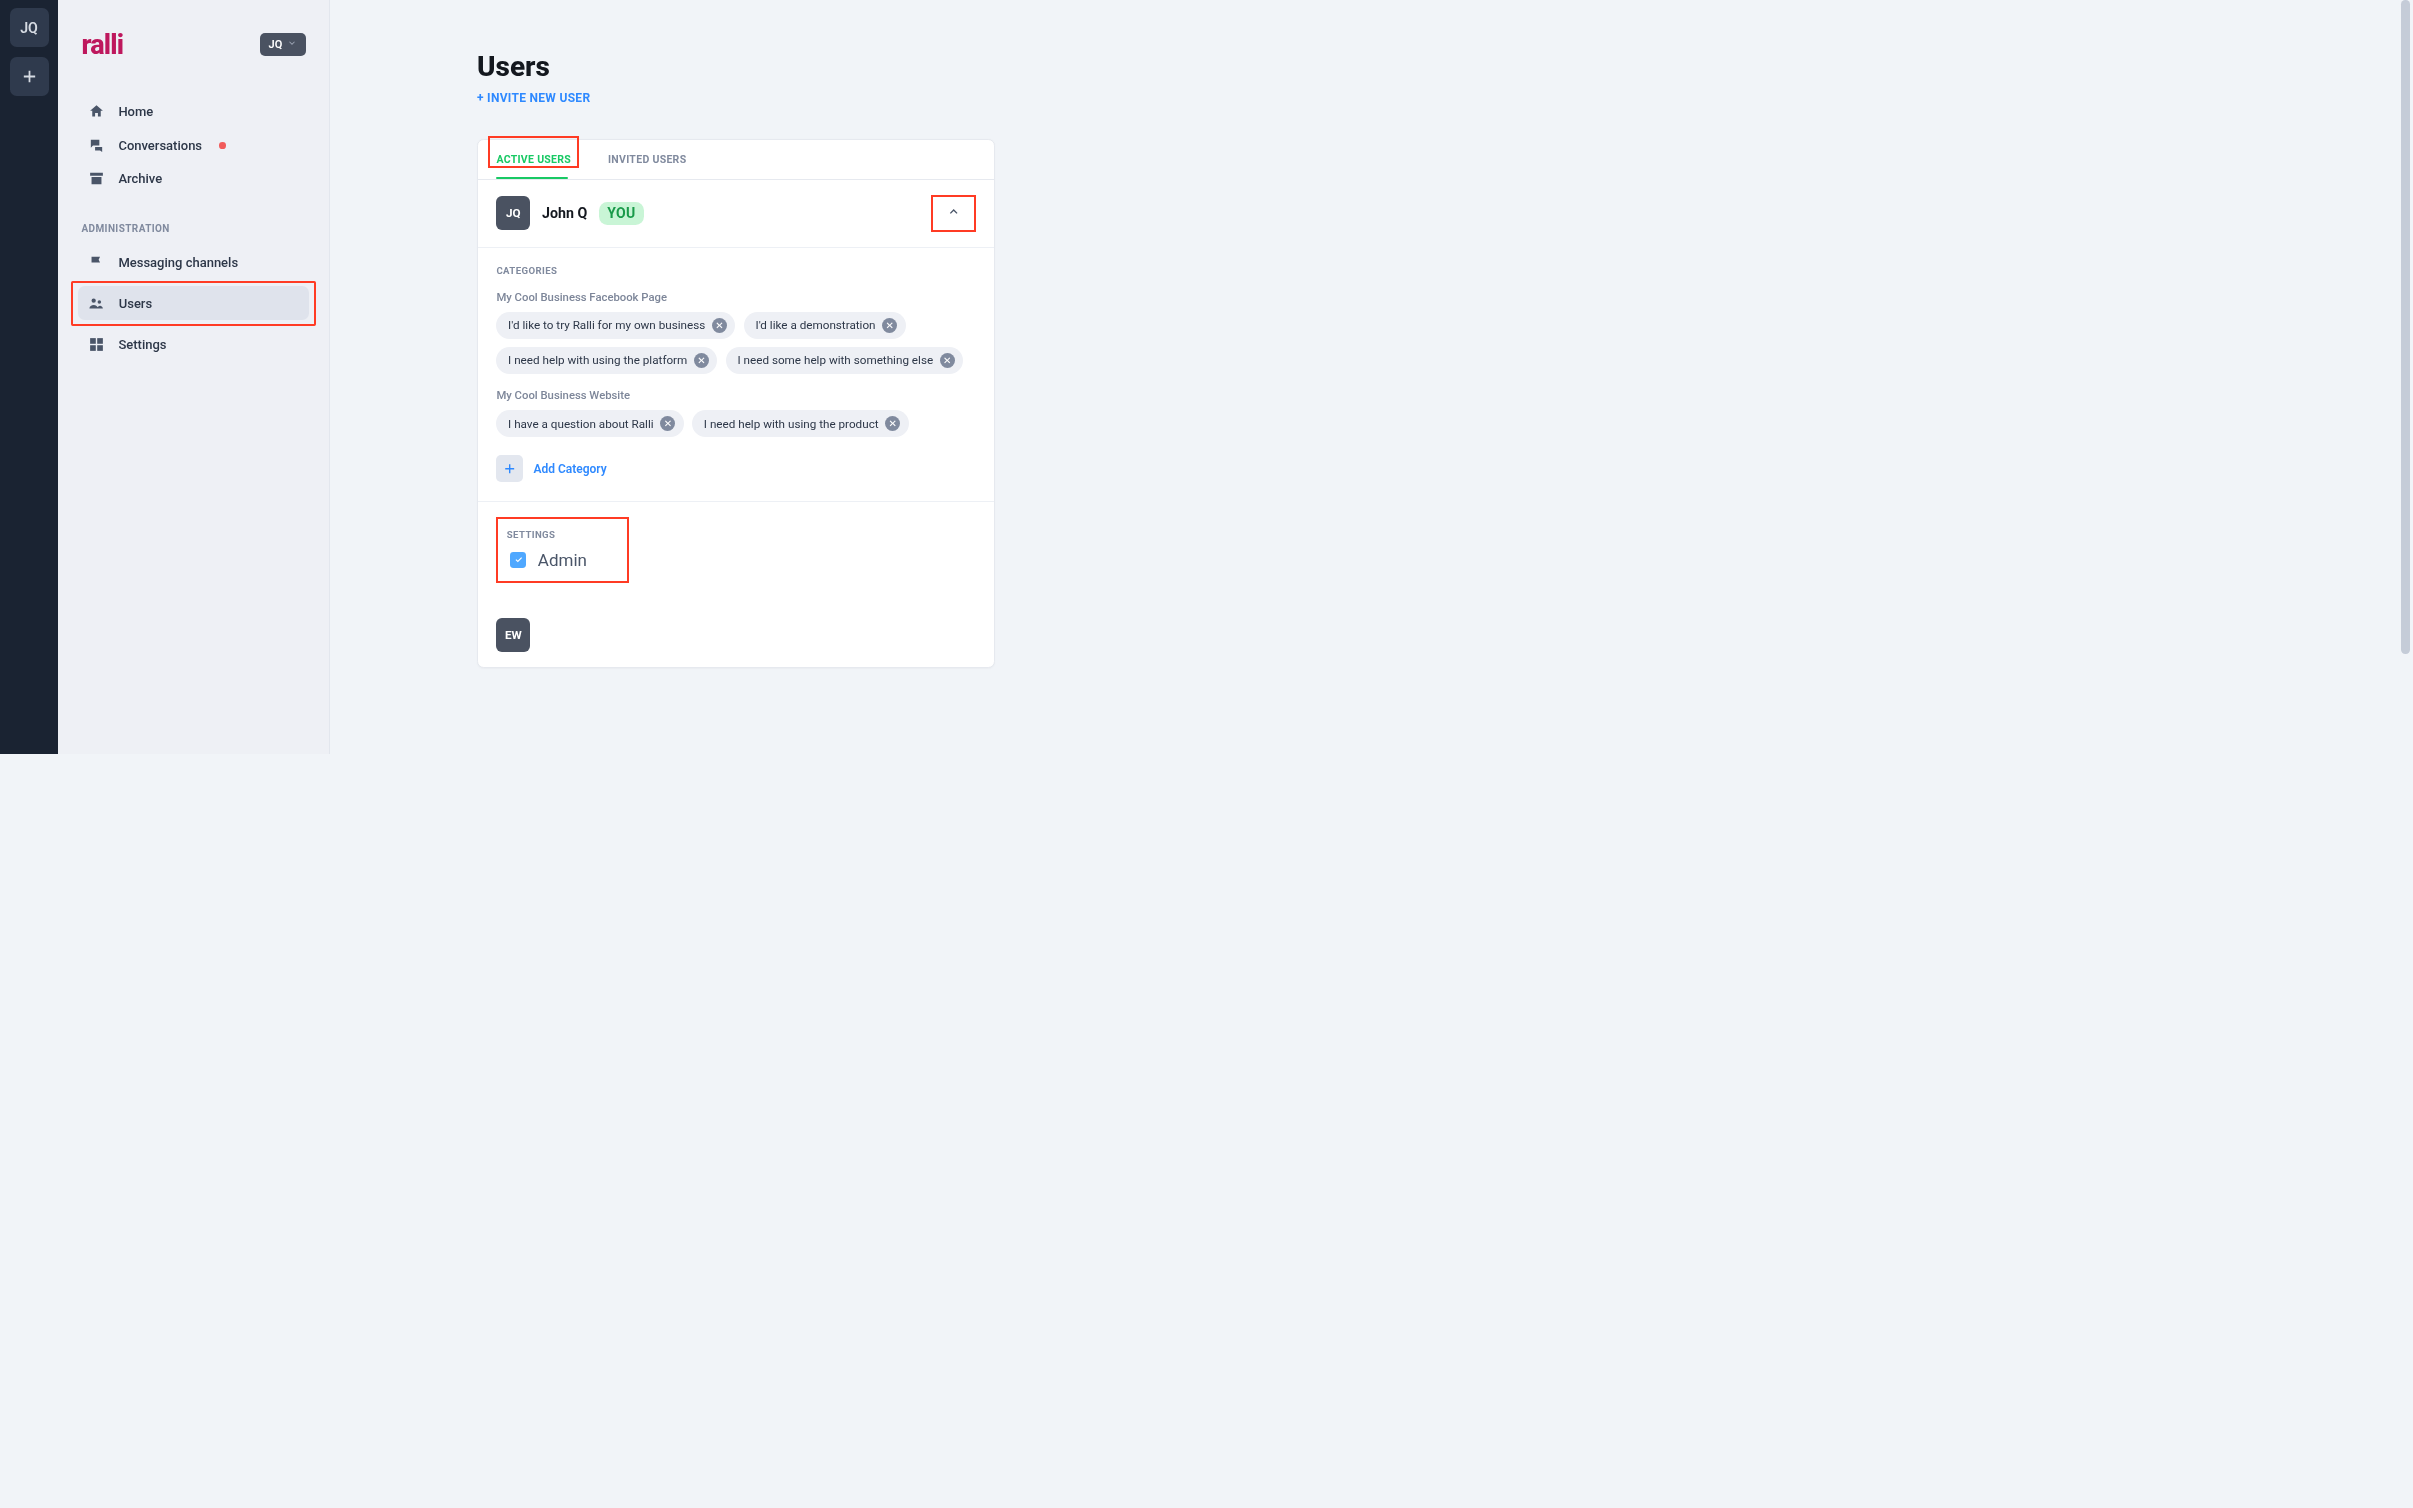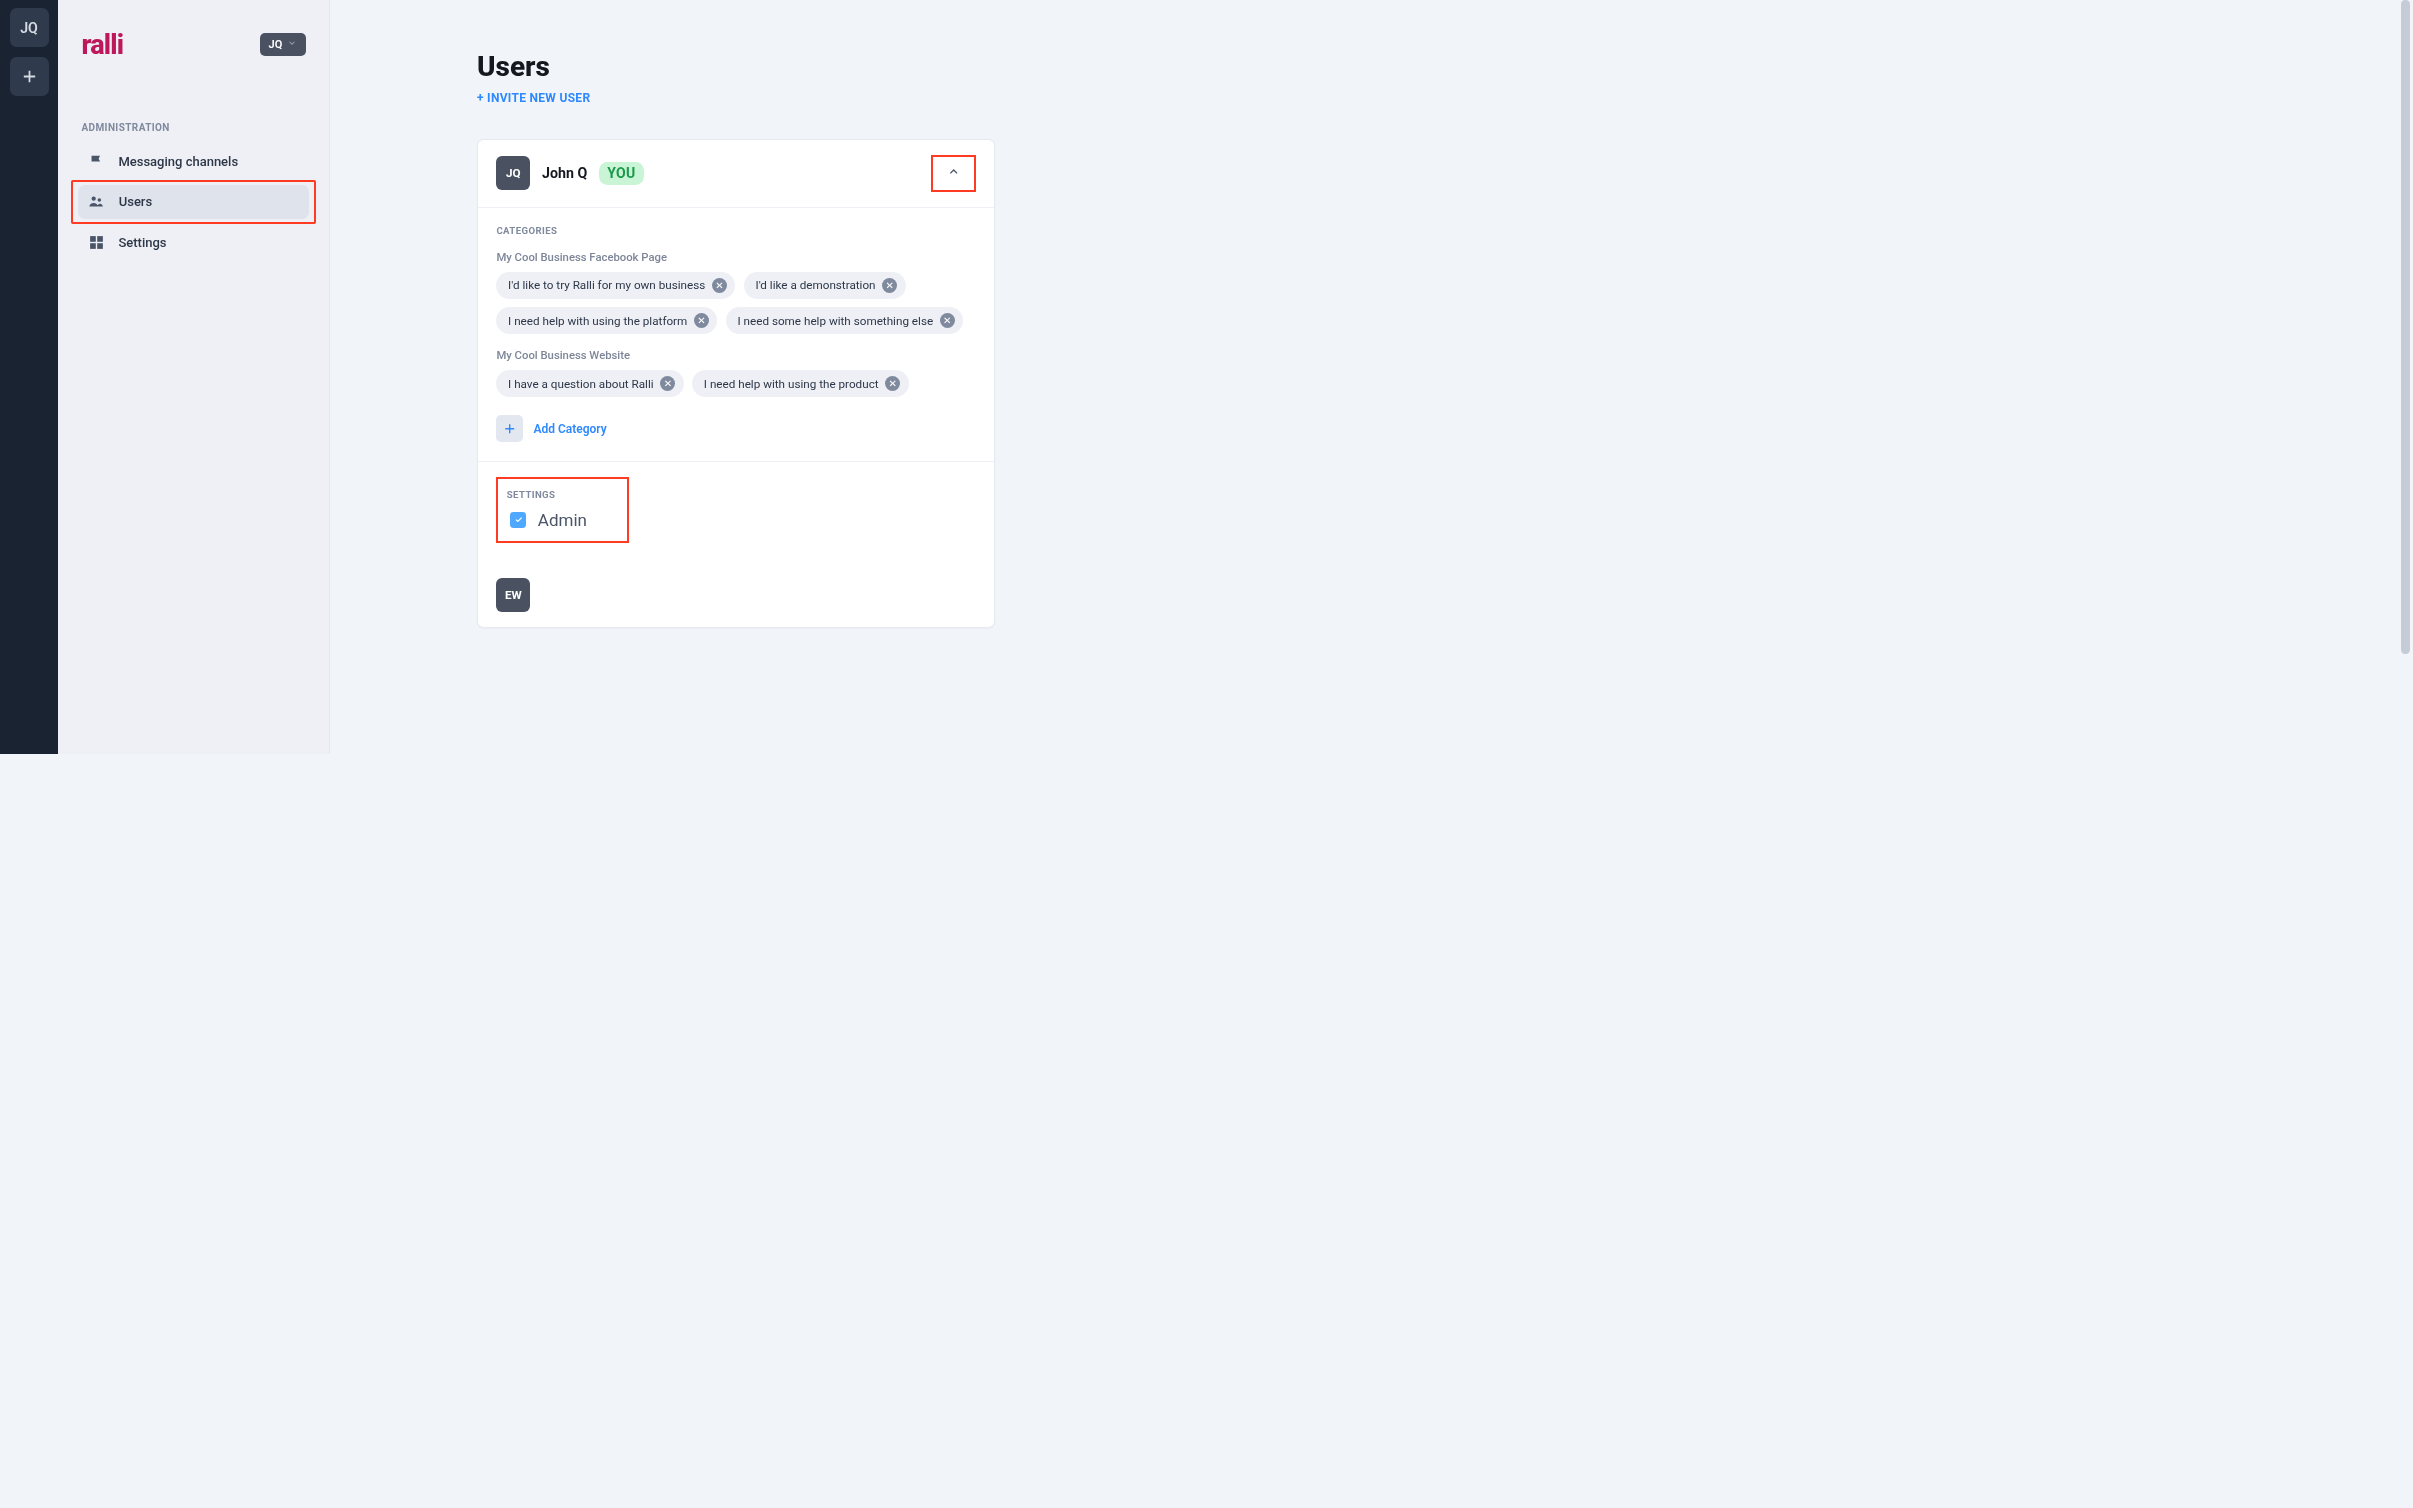--- a/index.html
+++ b/index.html
@@ -189,20 +189,47 @@
       <div class="workspace-switch">
         <span>JQ</span>
         <span class="chev">
           <svg width="10" height="10" viewBox="0 0 24 24" fill="none" stroke="currentColor" stroke-width="2.5">
               <path d="M6 9l6 6 6-6"></path>
             </svg>
         </span>
       </div>
     </div>
 
+    <div class="nav-list">
+      <div class="nav-item">
+        <span class="nicon">
+          <svg viewBox="0 0 24 24" width="17" height="17" fill="currentColor">
+              <path d="M12 3l9 8h-3v8h-4v-5h-4v5H6v-8H3z"></path>
+            </svg>
+        </span>
+        <span>Home</span>
+      </div>
+      <div class="nav-item">
+        <span class="nicon">
+          <svg viewBox="0 0 24 24" width="17" height="17" fill="currentColor">
+              <path d="M4 4h12v8H7l-3 3V4zm6 10h10v7l-3-2h-7v-5z"></path>
+            </svg>
+        </span>
+        <span>Conversations</span>
+        <span class="dot"></span>
+      </div>
+      <div class="nav-item">
+        <span class="nicon">
+          <svg viewBox="0 0 24 24" width="17" height="17" fill="currentColor">
+              <path d="M3 4h18v4H3zM5 10h14v10H5zM9 13h6v2H9z"></path>
+            </svg>
+        </span>
+        <span>Archive</span>
+      </div>
+    </div>
 
     <div class="section-label">ADMINISTRATION</div>
 
     <div class="nav-list">
       <div class="nav-item">
         <span class="nicon">
           <svg viewBox="0 0 24 24" width="17" height="17" fill="currentColor">
               <path d="M5 3v18M5 4h12l-2 4 2 4H5"></path>
             </svg>
         </span>
@@ -232,20 +259,26 @@
         <span>Settings</span>
       </div>
     </div>
   </div>
 
   <div class="main">
     <div class="page-title">Users</div>
     <div class="invite-link">+ INVITE NEW USER</div>
 
     <div class="card">
+      <div class="tabs" style="position:relative;">
+        <div class="hl-tab"></div>
+        <div class="tab active">ACTIVE USERS</div>
+        <div class="tab">INVITED USERS</div>
+        <div class="tab-underline"></div>
+      </div>
 
       <div class="accordion-row">
         <div class="avatar">JQ</div>
         <div class="username">John Q</div>
         <div class="you-badge">YOU</div>
         <div class="spacer"></div>
         <div class="hl-chev">
           <svg class="chev-icon" viewBox="0 0 24 24" fill="none" stroke="currentColor" stroke-width="2.5">
               <path d="M6 15l6-6 6 6"></path>
             </svg>

